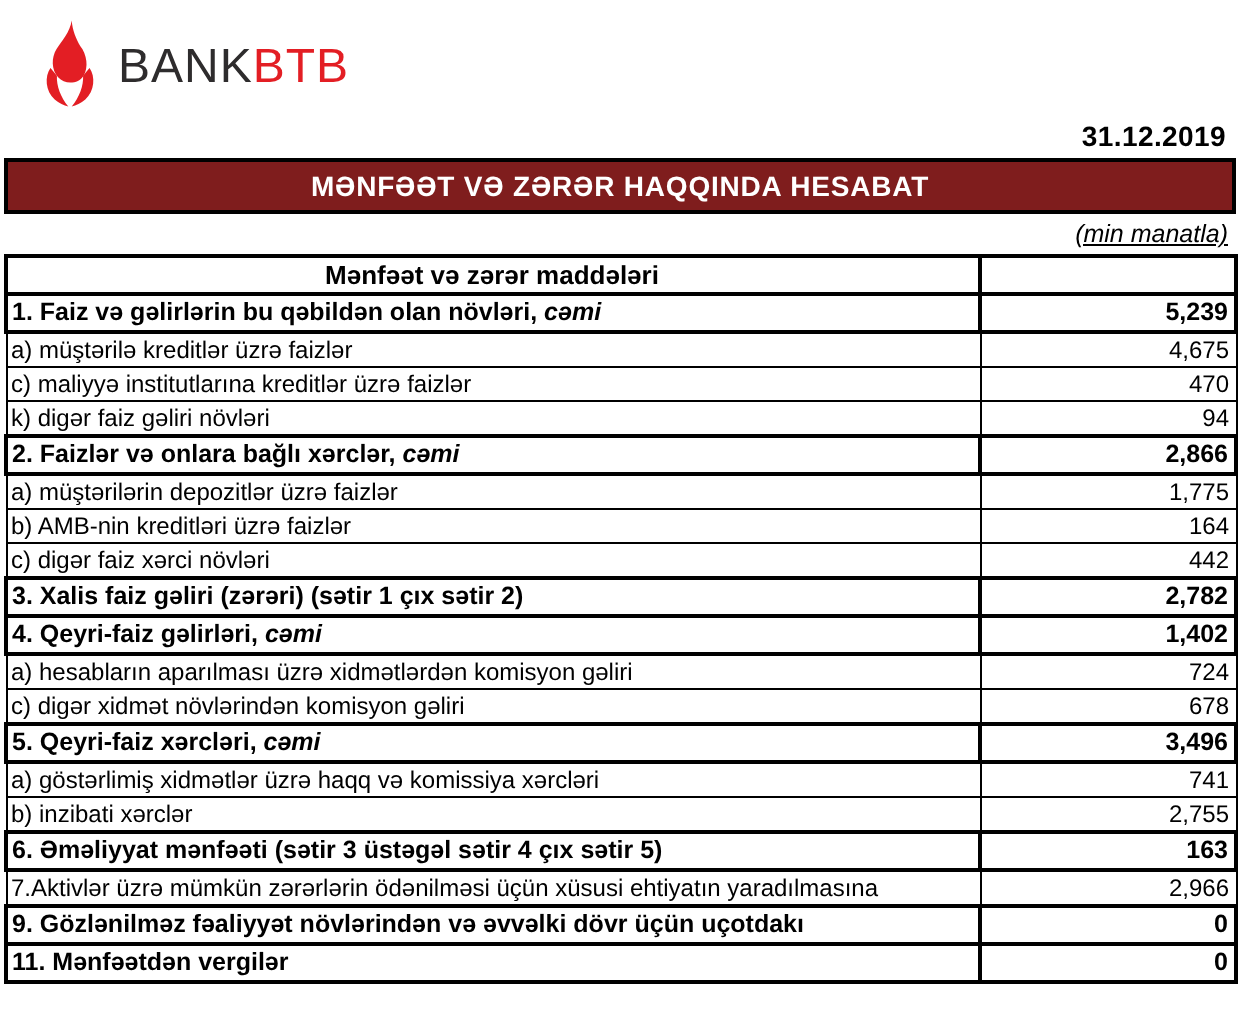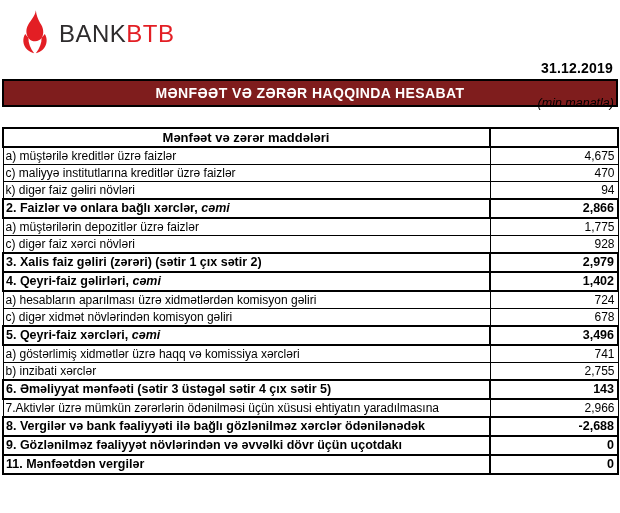--- a/index.html
+++ b/index.html
@@ -54,23 +54,24 @@
     line-height: 24px;
     color: #ffffff;
     font-size: 14px;
     font-weight: bold;
     letter-spacing: 0.4px;
   }
 
   
   .unit-line {
     position: absolute;
-    top: 96px; right: 6px;
+    top: 110px; right: 6px;
     font-size: 12.5px;
     font-style: italic;
+    text-decoration: underline;
   }
 
   
   table.pl {
     position: absolute;
     top: 127px; left: 2px;
     width: 615px;
     border-collapse: collapse;
     table-layout: fixed;
     font-size: 12px;
@@ -133,20 +134,24 @@
         <col class="c-label">
         <col class="c-value">
       </colgroup>
     <thead>
       <tr>
         <th>Mənfəət və zərər maddələri</th>
         <th class="val"></th>
       </tr>
     </thead>
     <tbody id="rows">
+        <tr class="bold-row">
+          <td>1. Faiz və gəlirlərin bu qəbildən olan növləri, <i>cəmi</i></td>
+          <td class="val">5,239</td>
+        </tr>
         <tr class="sub-row">
           <td>a) müştərilə kreditlər üzrə faizlər</td>
           <td class="val">4,675</td>
         </tr>
         <tr class="sub-row">
           <td>c) maliyyə institutlarına kreditlər üzrə faizlər</td>
           <td class="val">470</td>
         </tr>
         <tr class="sub-row">
           <td>k) digər faiz gəliri növləri</td>
@@ -154,26 +159,30 @@
         </tr>
         <tr class="bold-row">
           <td>2. Faizlər və onlara bağlı xərclər, <i>cəmi</i></td>
           <td class="val">2,866</td>
         </tr>
         <tr class="sub-row">
           <td>a) müştərilərin depozitlər üzrə faizlər</td>
           <td class="val">1,775</td>
         </tr>
         <tr class="sub-row">
+          <td>b) AMB-nin kreditləri üzrə faizlər</td>
+          <td class="val">164</td>
+        </tr>
+        <tr class="sub-row">
           <td>c) digər faiz xərci növləri</td>
-          <td class="val">928</td>
+          <td class="val">442</td>
         </tr>
         <tr class="bold-row">
           <td>3. Xalis faiz gəliri (zərəri) (sətir 1 çıx sətir 2)</td>
-          <td class="val">2,979</td>
+          <td class="val">2,782</td>
         </tr>
         <tr class="bold-row">
           <td>4. Qeyri-faiz gəlirləri, <i>cəmi</i></td>
           <td class="val">1,402</td>
         </tr>
         <tr class="sub-row">
           <td>a) hesabların aparılması üzrə xidmətlərdən komisyon gəliri</td>
           <td class="val">724</td>
         </tr>
         <tr class="sub-row">
@@ -187,31 +196,27 @@
         <tr class="sub-row">
           <td>a) göstərlimiş xidmətlər üzrə haqq və komissiya xərcləri</td>
           <td class="val">741</td>
         </tr>
         <tr class="sub-row">
           <td>b) inzibati xərclər</td>
           <td class="val">2,755</td>
         </tr>
         <tr class="bold-row">
           <td>6. Əməliyyat mənfəəti (sətir 3 üstəgəl sətir 4 çıx sətir 5)</td>
-          <td class="val">143</td>
+          <td class="val">163</td>
         </tr>
         <tr class="sub-row">
           <td>7.Aktivlər üzrə mümkün zərərlərin ödənilməsi üçün xüsusi ehtiyatın yaradılmasına</td>
           <td class="val">2,966</td>
         </tr>
         <tr class="bold-row">
-          <td>8. Vergilər və bank fəaliyyəti ilə bağlı gözlənilməz xərclər ödənilənədək</td>
-          <td class="val">-2,688</td>
-        </tr>
-        <tr class="bold-row">
           <td>9. Gözlənilməz fəaliyyət növlərindən və əvvəlki dövr üçün uçotdakı</td>
           <td class="val">0</td>
         </tr>
         <tr class="bold-row">
           <td>11. Mənfəətdən vergilər</td>
           <td class="val">0</td>
         </tr>
       </tbody>
   </table>
 

